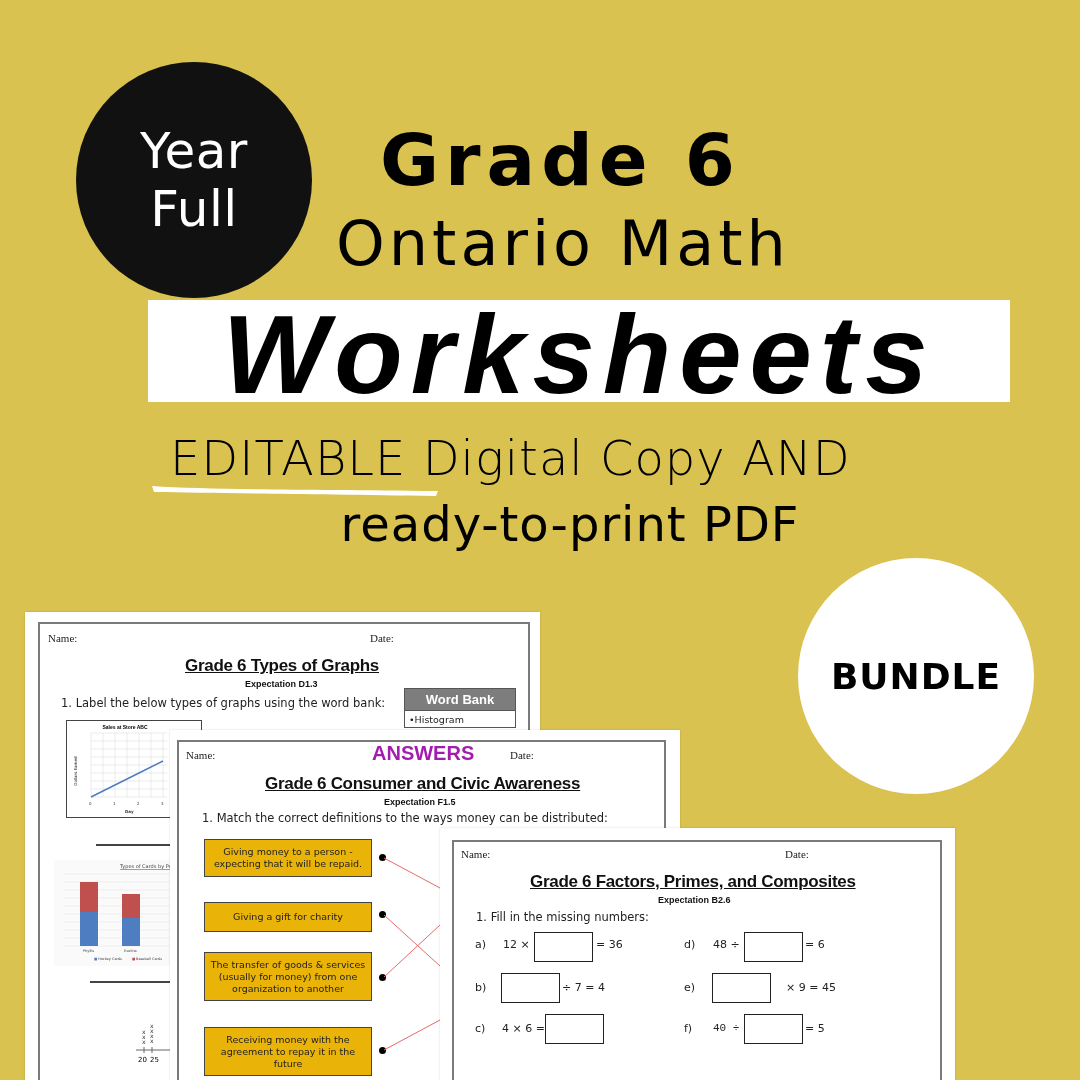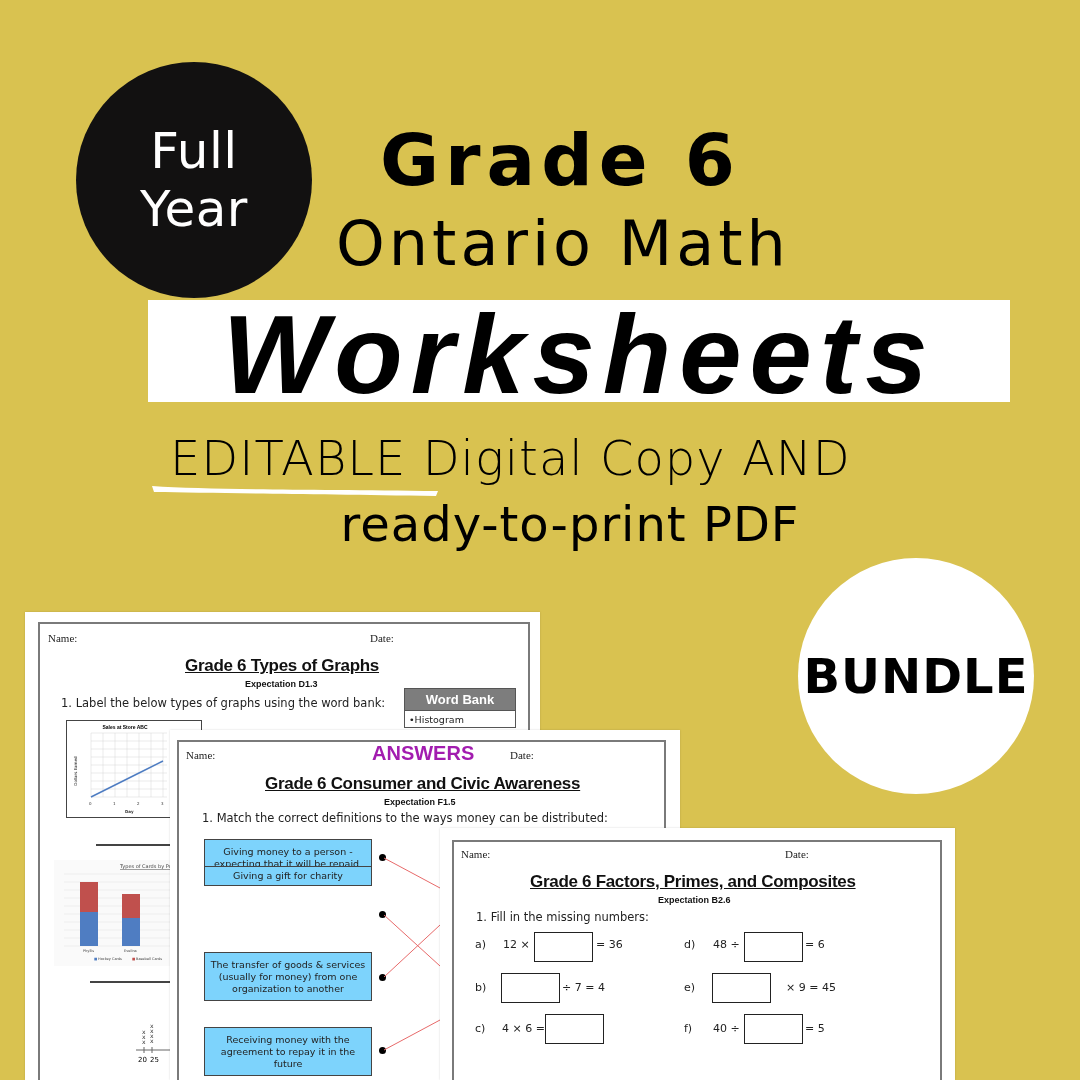--- a/index.html
+++ b/index.html
@@ -13,21 +13,21 @@
   .title-sub { position: absolute; left: 336px; top: 208px; font-family: "DejaVu Sans", sans-serif; font-weight: 400; font-size: 62px; letter-spacing: 4px; line-height: 72px; }
 
   .ws-box { position: absolute; left: 148px; top: 300px; width: 862px; height: 102px; background: #fff; display: flex; align-items: flex-start; justify-content: center; }
   .ws-box span { font-family: "Liberation Sans", sans-serif; font-weight: 700; font-style: italic; font-size: 112px; letter-spacing: 8px; line-height: 102px; margin-top: 4px; }
 
   .line1 { position: absolute; left: 170px; top: 426px; font-family: "DejaVu Sans", sans-serif; font-size: 48px; letter-spacing: 1px; line-height: 64px; font-weight: 300; }
   .line2 { position: absolute; left: 0; width: 1080px; text-align: center; top: 492px; font-family: "DejaVu Sans", sans-serif; font-size: 48px; letter-spacing: 1px; line-height: 64px; margin-left: 30px; }
   .underline-swash { position: absolute; left: 150px; top: 480px; width: 290px; height: 16px; }
 
   .badge-bundle { position: absolute; left: 798px; top: 558px; width: 236px; height: 236px; border-radius: 50%; background: #fff; display: flex; align-items: center; justify-content: center; }
-  .badge-bundle span { font-family: "DejaVu Sans", sans-serif; font-weight: 700; font-size: 48px; letter-spacing: 1px; }
+  .badge-bundle span { font-family: "DejaVu Sans", sans-serif; font-weight: 700; font-size: 36px; letter-spacing: 1px; }
 
   .card { position: absolute; background: #fff; box-shadow: 0 0 2px rgba(0,0,0,0.15); }
   .card .inner { position: absolute; border: 2px solid #7a7a7a; border-bottom: none; }
   .sheet-label { font-family: Liberation Serif, serif; font-size: 11px; color: #222; position: absolute; }
   .sheet-title { position: absolute; font-family: "Liberation Sans", sans-serif; font-weight: 700; text-decoration: underline; color: #111; white-space: nowrap; letter-spacing: -0.3px; }
   .sheet-exp { position: absolute; font-family: "Liberation Sans", sans-serif; font-weight: 700; font-size: 9px; color: #111; white-space: nowrap; }
   .sheet-q { position: absolute; font-family: "DejaVu Sans", sans-serif; font-size: 11.5px; color: #222; white-space: nowrap; }
 
   
   #card1 { left: 25px; top: 612px; width: 515px; height: 468px; }
@@ -36,35 +36,35 @@
   .wordbank .hd { background: #7d7d7d; color: #fff; font-family: "Liberation Sans", sans-serif; font-weight: 700; font-size: 13px; text-align: center; padding: 3px 0; border-bottom: 1.5px solid #555; }
   .wordbank .it { font-family: "DejaVu Sans", sans-serif; font-size: 9.5px; padding: 3px 4px; color: #222; height: 16px; }
 
   .linechart { position: absolute; left: 66px; top: 720px; width: 136px; height: 98px; border: 1px solid #444; background: #fff; }
   .barchart { position: absolute; left: 54px; top: 860px; width: 120px; height: 106px; background: #fafafa; }
   .ans-line { position: absolute; height: 2px; background: #444; }
 
   
   #card2 { left: 170px; top: 730px; width: 510px; height: 350px; }
   #card2 .inner { left: 7px; top: 10px; width: 489px; height: 340px; }
-  .def-box { position: absolute; left: 204px; width: 168px; border: 1.5px solid #444; background: #7dd3fc; font-family: "DejaVu Sans", sans-serif; font-size: 9.5px; line-height: 12px; text-align: center; color: #222; display: flex; align-items: center; justify-content: center; padding: 2px 4px; }
+  .def-box { position: absolute; left: 204px; width: 168px; border: 1.5px solid #444; background: #eab308; font-family: "DejaVu Sans", sans-serif; font-size: 9.5px; line-height: 12px; text-align: center; color: #222; display: flex; align-items: center; justify-content: center; padding: 2px 4px; }
   .dot { position: absolute; width: 7px; height: 7px; border-radius: 50%; background: #000; }
 
   
   #card3 { left: 440px; top: 828px; width: 515px; height: 252px; }
   #card3 .inner { left: 12px; top: 12px; width: 490px; height: 240px; }
   .eq { position: absolute; font-family: "DejaVu Sans", sans-serif; font-size: 11px; color: #222; white-space: nowrap; }
   .ansbox { position: absolute; border: 1.5px solid #222; background: #fff; }
 </style>
 </head>
 <body>
 
 <div class="badge-full">
+  <span>Year</span>
   <span>Full</span>
-  <span>Year</span>
 </div>
 
 <div class="title-grade">Grade 6</div>
 <div class="title-sub">Ontario Math</div>
 
 <div class="ws-box">
   <span>Worksheets</span>
 </div>
 
 <div class="line1">
@@ -182,21 +182,21 @@
   <div class="inner"></div>
   <div class="sheet-label" style="left:16px;top:19px;">Name:</div>
   <div style="position:absolute;left:202px;top:12px;font-family:'Liberation Sans',sans-serif;font-weight:700;font-size:20px;color:#a21caf;">ANSWERS</div>
   <div class="sheet-label" style="left:340px;top:19px;">Date:</div>
   <div class="sheet-title" style="left:95px;top:44px;font-size:17px;">Grade 6 Consumer and Civic Awareness</div>
   <div class="sheet-exp" style="left:214px;top:67px;">Expectation F1.5</div>
   <div class="sheet-q" style="left:32px;top:81px;">1.    Match the correct definitions to the ways money can be distributed:</div>
 </div>
 
 <div class="def-box" style="top:839px;height:38px;">Giving money to a person - expecting that it will be repaid.</div>
-<div class="def-box" style="top:866px;height:20px;">Giving a gift for charity</div>
+<div class="def-box" style="top:902px;height:30px;">Giving a gift for charity</div>
 <div class="def-box" style="top:952px;height:49px;">The transfer of goods &amp; services (usually for money) from one organization to another</div>
 <div class="def-box" style="top:1027px;height:49px;">Receiving money with the agreement to repay it in the future</div>
 
 <div class="dot" style="left:379px;top:854px;"></div>
 <div class="dot" style="left:379px;top:911px;"></div>
 <div class="dot" style="left:379px;top:974px;"></div>
 <div class="dot" style="left:379px;top:1047px;"></div>
 
 <svg style="position:absolute;left:380px;top:850px;" width="70" height="210" viewBox="0 0 70 210">
   <line x1="4" y1="8" x2="60" y2="38" stroke="#E86A6A" stroke-width="1"></line>
@@ -230,15 +230,15 @@
 <div class="eq" style="left:684px;top:938px;">d)</div>
 <div class="eq" style="left:713px;top:938px;">48 ÷</div>
 <div class="ansbox" style="left:744px;top:932px;width:59px;height:30px;"></div>
 <div class="eq" style="left:805px;top:938px;">= 6</div>
 
 <div class="eq" style="left:684px;top:981px;">e)</div>
 <div class="ansbox" style="left:712px;top:973px;width:59px;height:30px;"></div>
 <div class="eq" style="left:786px;top:981px;">× 9 = 45</div>
 
 <div class="eq" style="left:684px;top:1022px;">f)</div>
-<div class="eq" style="left:713px;top:1022px;">40 ÷</div>
+<div class="eq" style="left:713px;top:1022px;font-family:Liberation Mono, monospace;">40 ÷</div>
 <div class="ansbox" style="left:744px;top:1014px;width:59px;height:30px;"></div>
 <div class="eq" style="left:805px;top:1022px;">= 5</div>
 
 </body></html>

